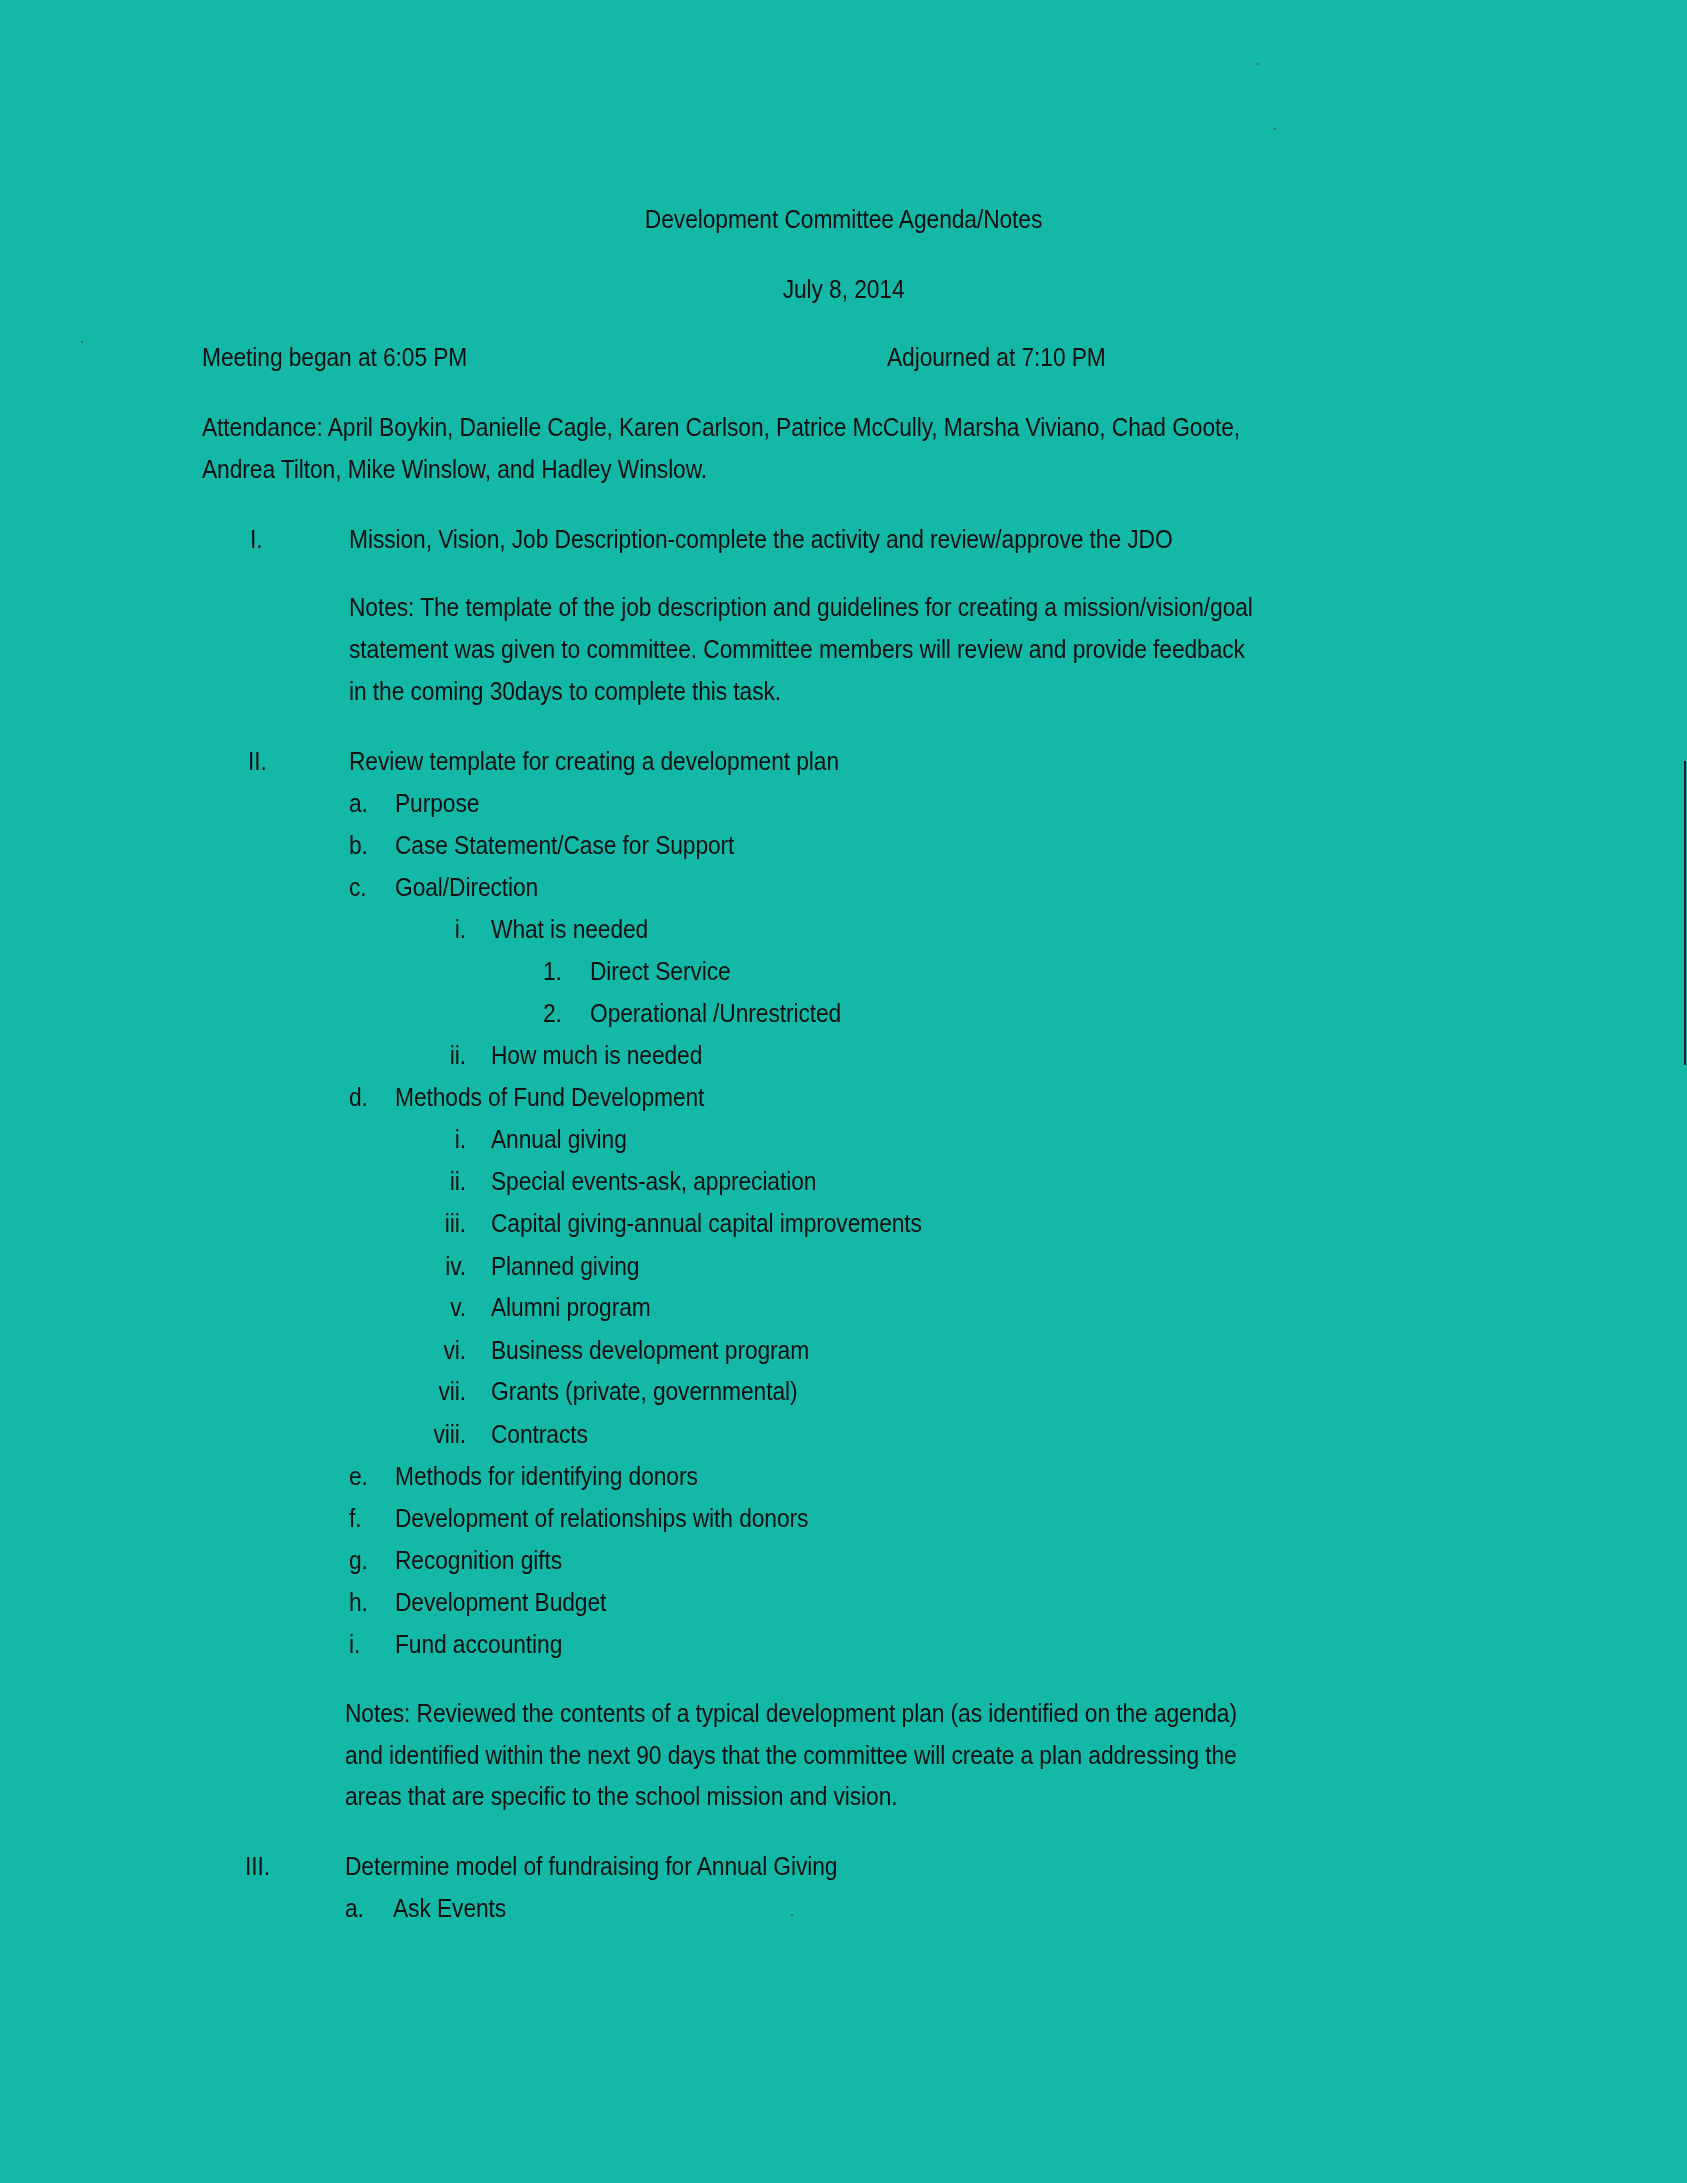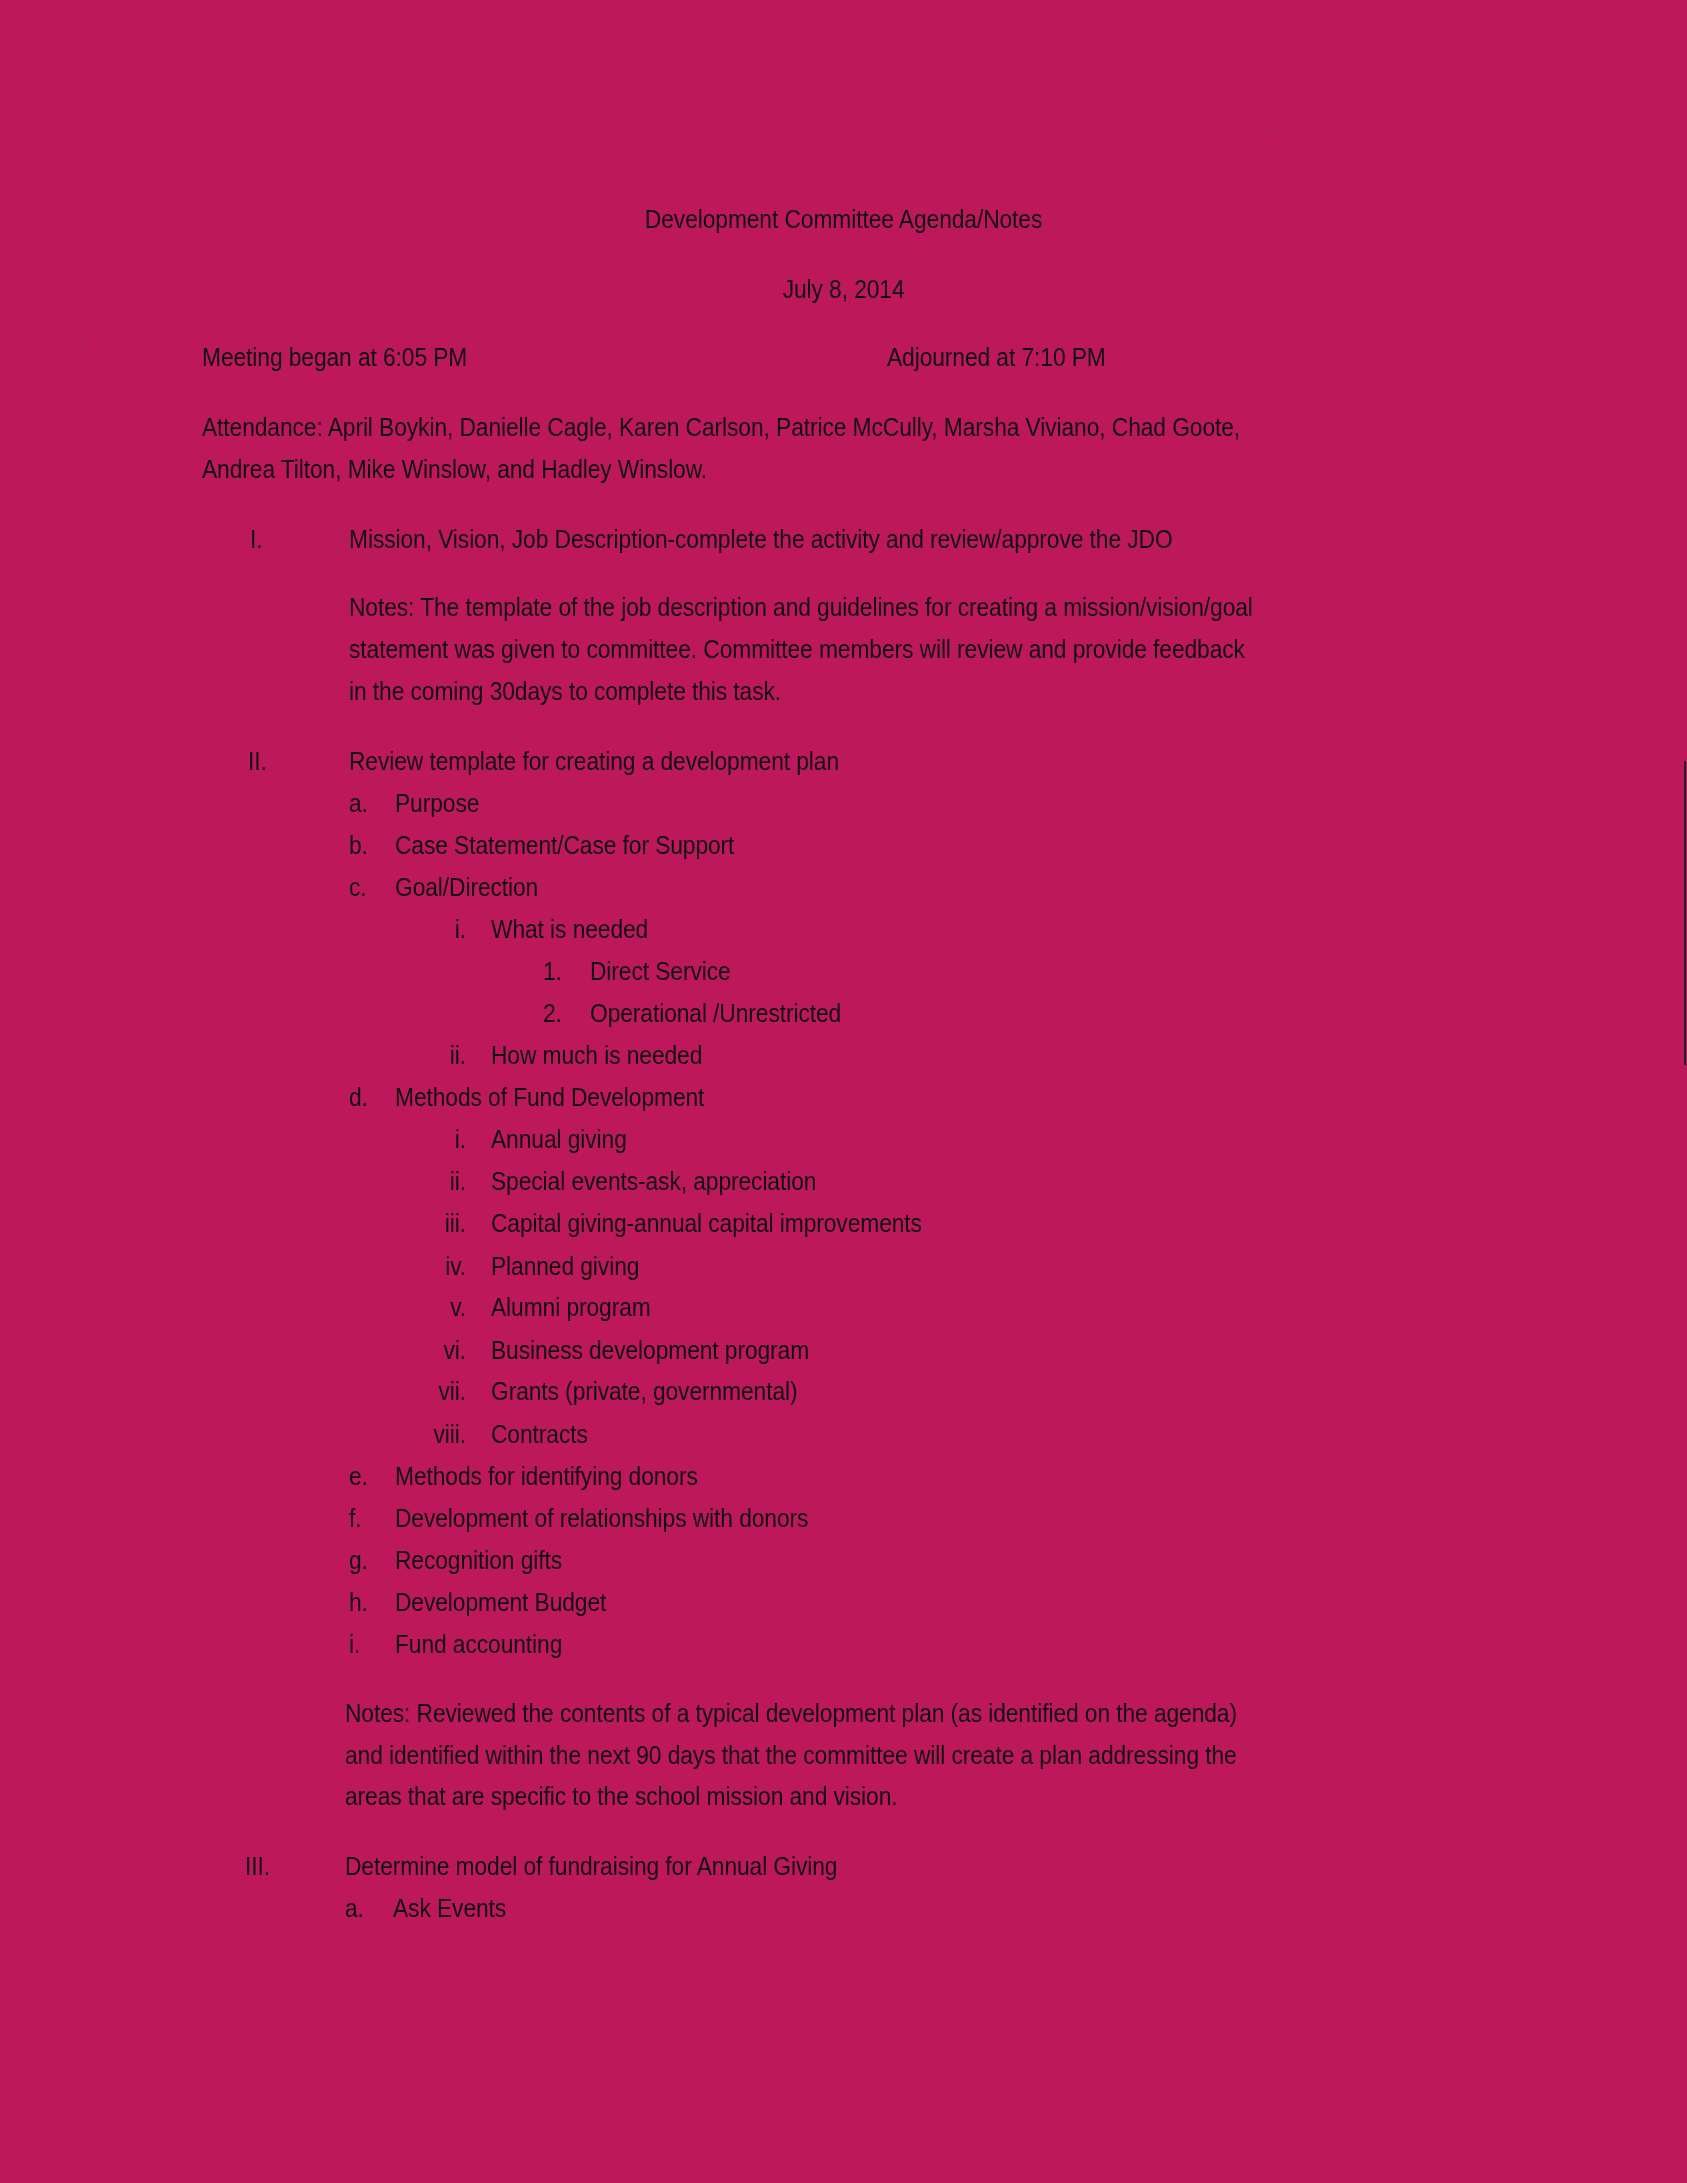--- a/index.html
+++ b/index.html
@@ -1,18 +1,18 @@
 <!DOCTYPE html>
 <html style="font-size:10.6px"><head>
 <meta charset="utf-8">
 <style>
   html, body { margin: 0; padding: 0; background: #ffffff; }
   body { width: 1687px; height: 2183px; position: relative; overflow: hidden;
          font-family: "Liberation Sans", sans-serif; color: #111; }
-  .page { position: absolute; left: 0; top: 0; width: 1687px; height: 2183px; background: #be185d; }
+  .page { position: absolute; left: 0; top: 0; width: 1687px; height: 2183px; background: #14b8a6; }
   .line { position: absolute; font-size: 26.5px; line-height: 32px; white-space: nowrap;
           transform: scaleX(0.86); transform-origin: left center; letter-spacing: -0.1px; }
   .center { left: 0; width: 1687px; text-align: center; transform: scaleX(0.86); transform-origin: 844px center; }
   .scanline { position: absolute; left: 1684px; top: 761px; width: 2px; height: 304px; background: #222; }
   .speck { position: absolute; width: 2px; height: 2px; background: #555; border-radius: 50%; }
 </style>
 </head>
 <body>
 
 <div class="page">

